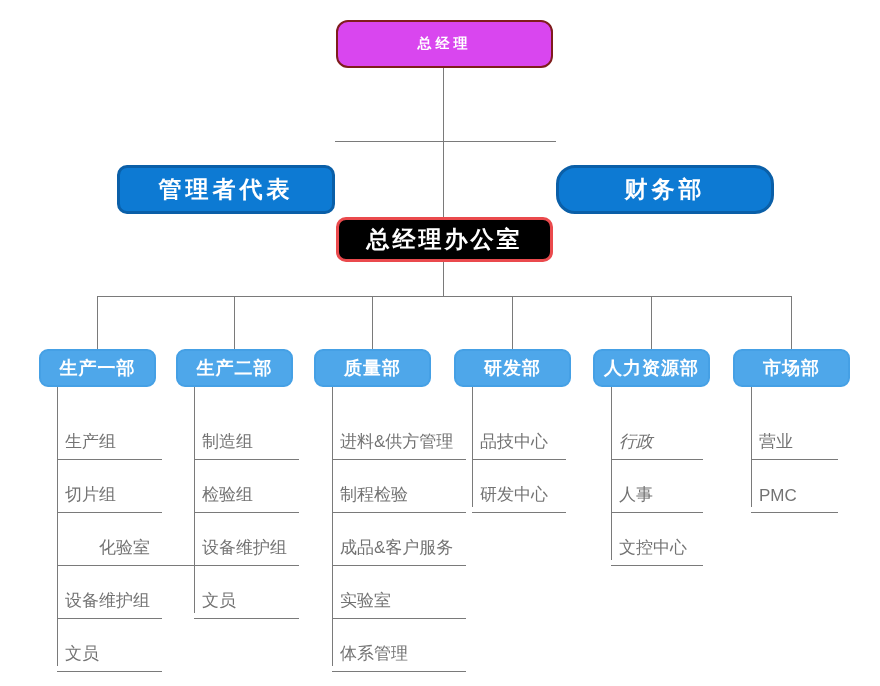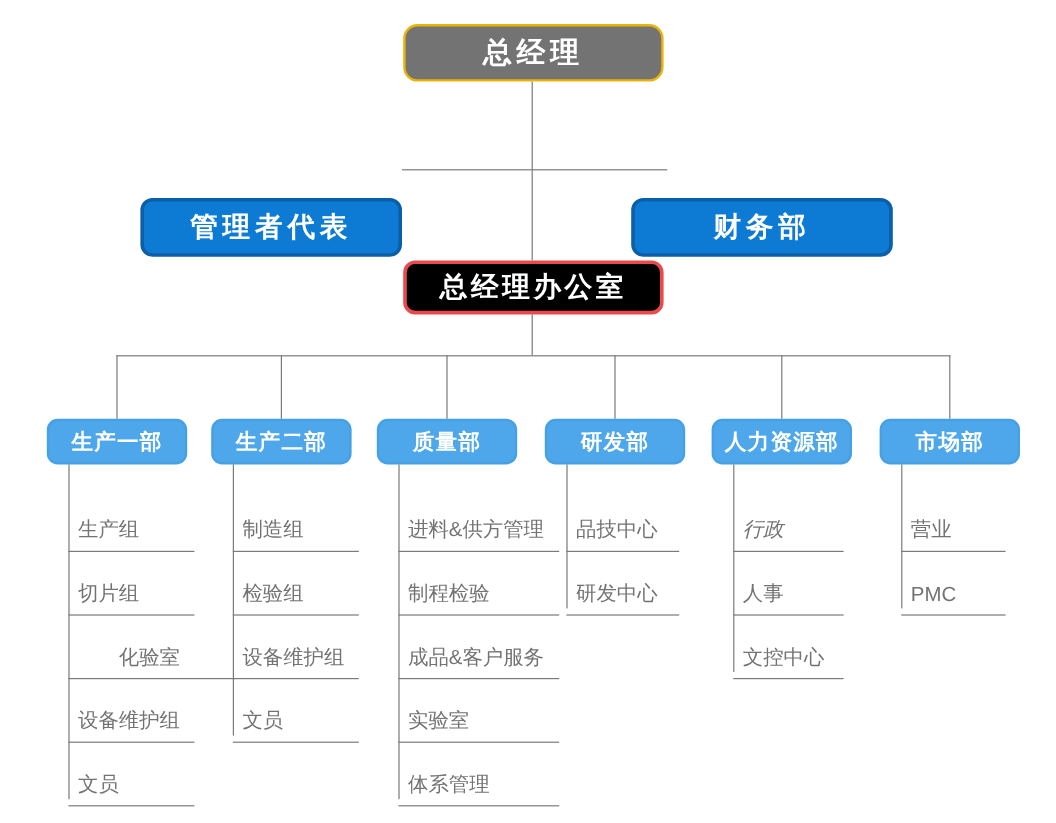--- a/index.html
+++ b/index.html
@@ -13,30 +13,30 @@
   .node{
     position:absolute;
     display:flex;align-items:center;justify-content:center;
     color:#ffffff;font-weight:bold;
     box-sizing:border-box;
     white-space:nowrap;
     border-radius:10px;
   }
   .node-root{
     left:336px;top:20px;width:217px;height:48px;
-    background:#737373;border:2px solid #eab308;
-    font-size:24px;letter-spacing:4px;border-radius:12px;
+    background:#d946ef;border:2px solid #7f1d1d;
+    font-size:14px;letter-spacing:4px;border-radius:12px;
   }
   .node-lvl2{
     top:117px;width:218px;height:49px;
     background:#0d7ad3;border:3px solid #0a5fa8;
     font-size:23px;letter-spacing:4px;margin-top:48px;
   }
   .node-lvl2-left{left:117px;}
-  .node-lvl2-right{left:526px;}
+  .node-lvl2-right{left:556px;border-radius:19px;}
   .node-office{
     left:336px;top:217px;width:217px;height:45px;
     background:#000000;border:3px solid #ea4a4d;
     font-size:23px;letter-spacing:3px;
   }
   .node-dept{
     top:349px;width:117px;height:38px;
     background:#4ea7ea;border:2px solid #45a0e5;
     font-size:18px;letter-spacing:1px;border-radius:9px;
   }

